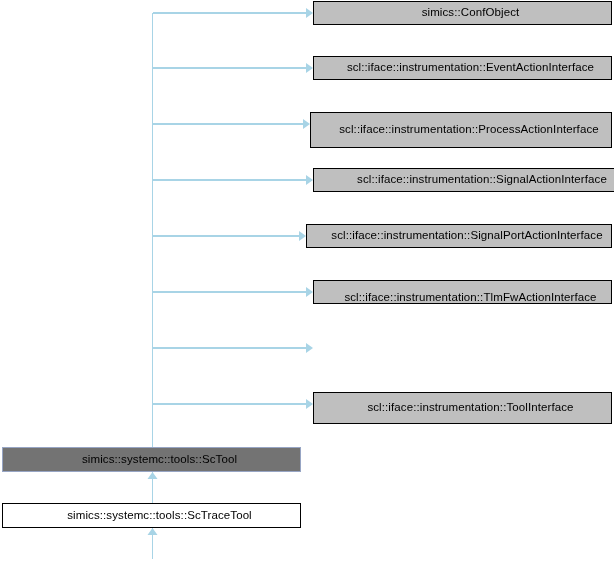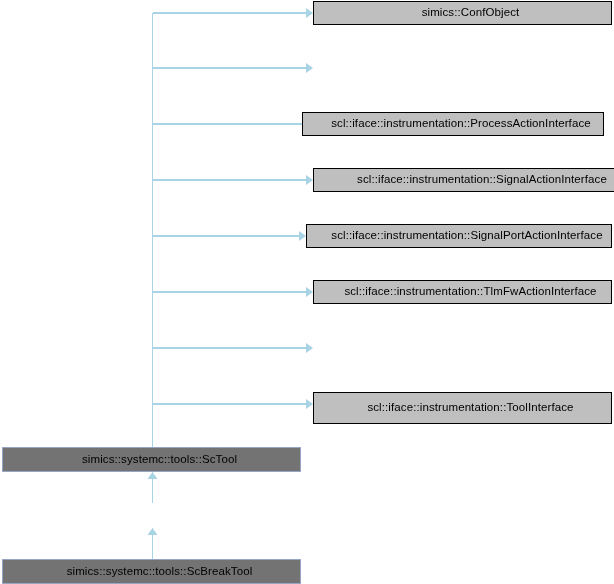--- a/index.html
+++ b/index.html
@@ -96,44 +96,47 @@
 
       <polygon points="147.5,479 152.5,472 157.5,479"></polygon>
       <polygon points="147.5,535 152.5,528 157.5,535"></polygon>
     </g>
   </svg>
 
   <div class="node base" style="left:313px; top:1px; width:299px; height:24px;">
     <span class="node-label">simics::ConfObject</span>
   </div>
 
+  <div class="node base" style="left:313px; top:56px; width:299px; height:24px;">
+    <span class="node-label">scl::iface::instrumentation::EventActionInterface</span>
+  </div>
 
-  <div class="node base" style="left:302px; top:112px; width:302px; height:24px;">
+  <div class="node base" style="left:310px; top:112px; width:302px; height:36px;">
     <span class="node-label">scl::iface::instrumentation::ProcessActionInterface</span>
   </div>
 
   <div class="node base" style="left:313px; top:168px; width:322px; height:24px;">
     <span class="node-label">scl::iface::instrumentation::SignalActionInterface</span>
   </div>
 
   <div class="node base" style="left:306px; top:224px; width:306px; height:24px;align-items:center;">
     <span class="node-label">scl::iface::instrumentation::SignalPortActionInterface</span>
   </div>
 
-  <div class="node base" style="left:313px; top:280px; width:299px; height:24px;">
+  <div class="node base" style="left:313px; top:280px; width:299px; height:24px;align-items:flex-end;">
     <span class="node-label">scl::iface::instrumentation::TlmFwActionInterface</span>
   </div>
 
 
   <div class="node base" style="left:313px; top:392px; width:299px; height:32px;">
     <span class="node-label">scl::iface::instrumentation::ToolInterface</span>
   </div>
 
   <div class="node pale" style="left:2px; top:447px; width:299px; height:25px;">
     <span class="node-label">simics::systemc::tools::ScTool</span>
   </div>
 
+  <div class="node current" style="left:2px; top:503px; width:299px; height:25px;">
+    <span class="node-label">simics::systemc::tools::ScTraceTool</span>
+  </div>
 
-  <div class="node pale" style="left:2px; top:559px; width:299px; height:25px;">
-    <span class="node-label">simics::systemc::tools::ScBreakTool</span>
-  </div>
 
 </div>
 
 </body></html>

